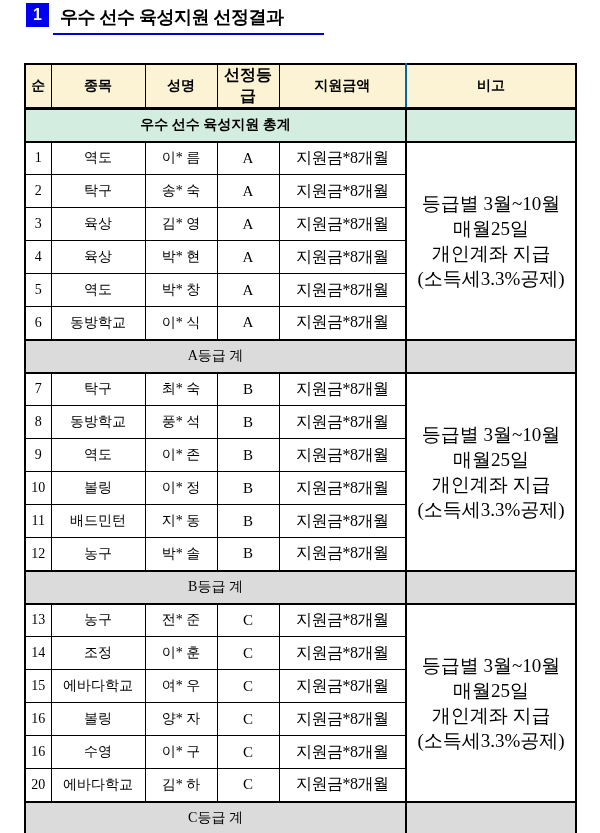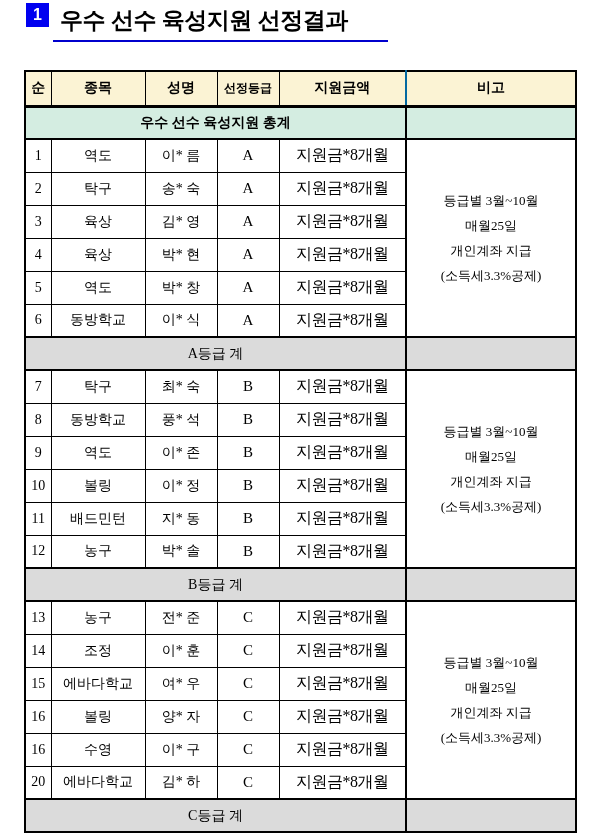--- a/index.html
+++ b/index.html
@@ -15,37 +15,37 @@
     width:600px;height:833px;overflow:hidden;
     font-family:"Liberation Serif", serif;color:#000;
   }
   .title-row{display:flex;align-items:flex-start;padding-top:3px;margin-left:26px}
   .num-box{
     width:23px;height:24px;background:var(--accent-blue);color:#fff;
     font-family:"Liberation Sans", sans-serif;font-weight:bold;font-size:16px;
     display:flex;align-items:center;justify-content:center;flex:0 0 auto;
   }
   .doc-title{
-    font-family:"Liberation Sans", sans-serif;font-weight:bold;font-size:23px;
+    font-family:"Liberation Sans", sans-serif;font-weight:bold;font-size:18px;
     letter-spacing:-0.5px;margin-left:4px;padding:2px 40px 4px 7px;
     border-bottom:2.5px solid var(--underline-blue);white-space:nowrap;
   }
   table.results{
     border-collapse:collapse;table-layout:fixed;width:551px;
     margin:28px 0 0 24px;border:2px solid #000;
   }
   th,td{border:1px solid #000;text-align:center;vertical-align:middle;overflow:hidden}
   thead tr{height:35px}
   tbody tr{height:33px}
   thead th{background:var(--header-bg);font-weight:bold;font-size:14px;border-bottom:3px solid #000}
-  th.col-grade{font-size:12px}
+  th.col-grade{font-size:16px}
   td.c-no,td.c-sport,td.c-name{font-size:14px}
   td.c-grade{font-size:15px}
   td.c-amount{font-size:16px;letter-spacing:-0.5px}
-  td.remark-cell{font-size:13px;line-height:25px;border-left:2px solid #000}
+  td.remark-cell{font-size:19px;line-height:25px;border-left:2px solid #000}
   td.remark-empty{border-left:2px solid #000}
   tr.total-row td{background:var(--total-bg);font-weight:bold;font-size:14px;
     border-top:3px solid #000;border-bottom:2.5px solid #000}
   tr.grade-footer td{background:var(--footer-bg);font-weight:normal;font-size:14px;
     border-top:2.5px solid #000;border-bottom:2.5px solid #000}
 </style>
 </head>
 <body>
 
 <div class="title-row">

